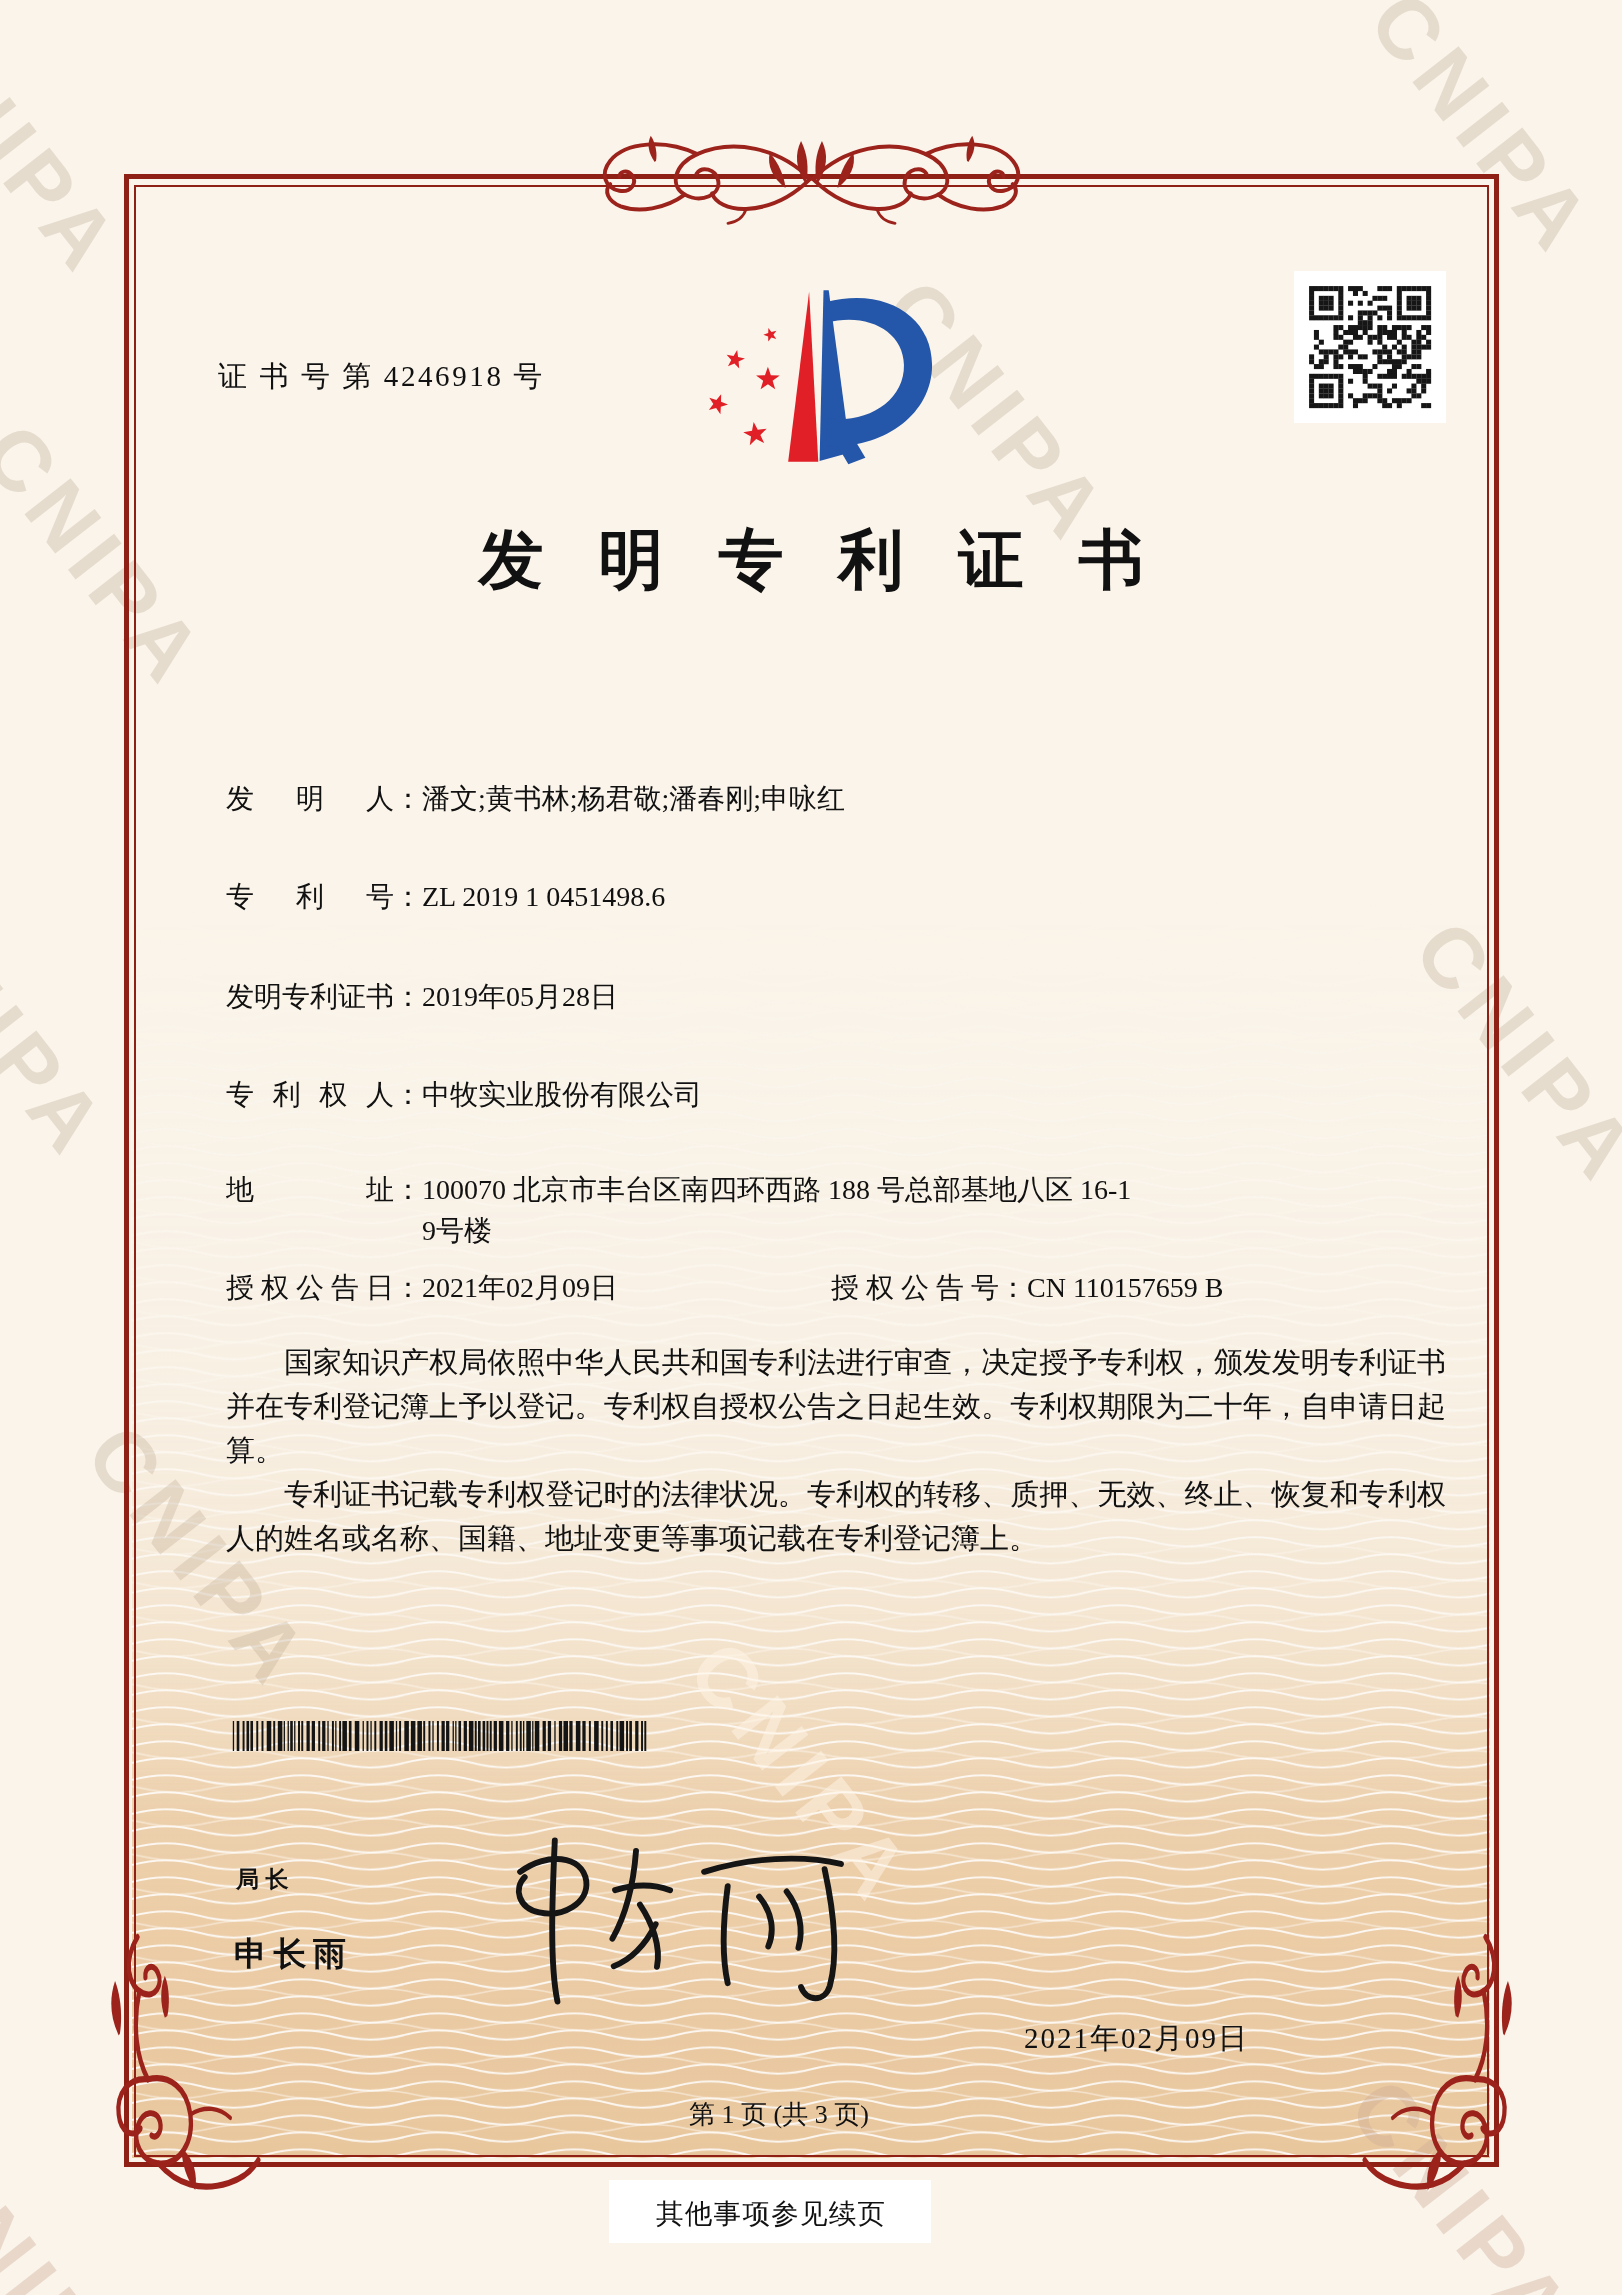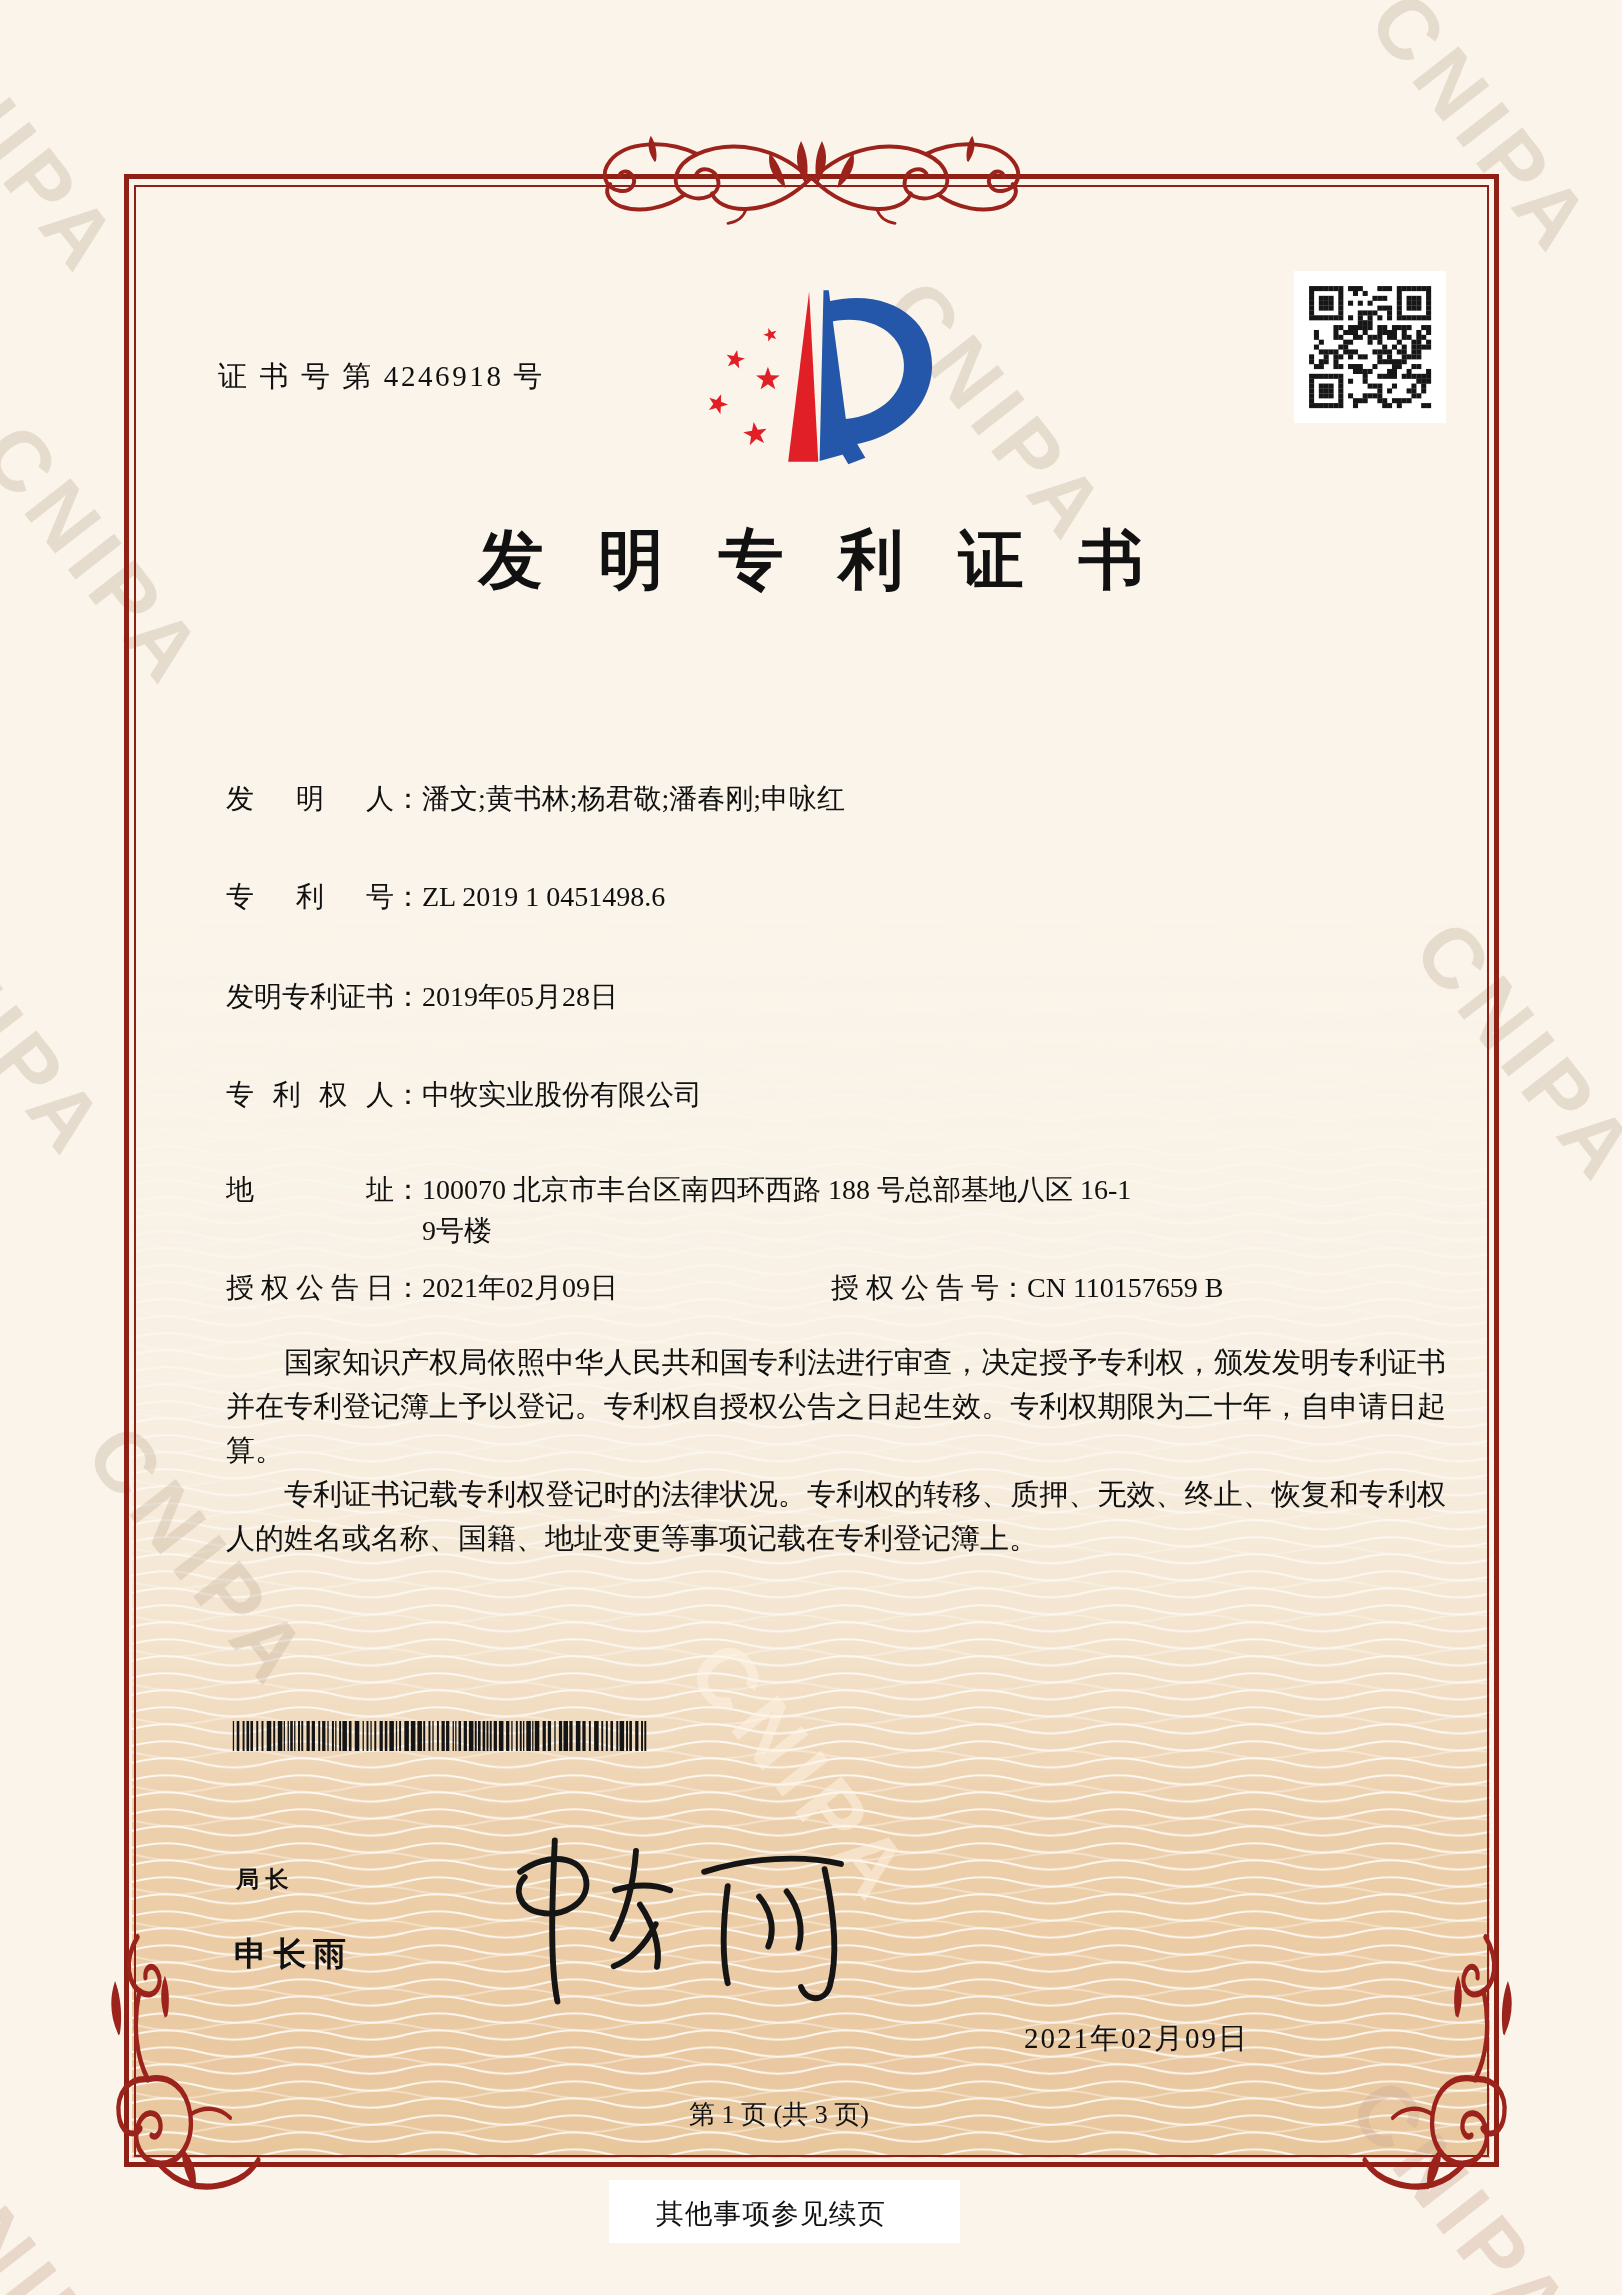--- a/index.html
+++ b/index.html
@@ -48,21 +48,21 @@
   #barcode{left:232px;top:1721px;width:419px;height:30px;}
 
   #director-label{left:236px;top:1864px;font-size:23px;letter-spacing:6.5px;font-weight:bold;
       font-family:"Liberation Sans","DejaVu Sans",sans-serif;text-align:right;}
   #director-name{left:234px;top:1932px;font-size:33px;letter-spacing:6.5px;font-weight:bold;
       font-family:Liberation Serif, serif;}
   #signature{left:484px;top:1826px;}
   #grant-date-bottom{left:1024px;top:2019px;font-size:29px;letter-spacing:2px;}
   #page-info{left:576px;top:2097px;width:406px;text-align:center;font-size:26px;}
 
-  #footer-band{position:absolute;left:609px;top:2180px;width:322px;height:63px;background:#ffffff;z-index:6;padding-left:29px;}
+  #footer-band{position:absolute;left:609px;top:2180px;width:322px;height:63px;background:#ffffff;z-index:6;}
   #footer-note{position:absolute;left:47px;top:15.7px;font-size:27.5px;letter-spacing:1.3px;color:#111;white-space:nowrap;}
 
   #qr-box{position:absolute;left:1294px;top:271px;width:152px;height:152px;background:#ffffff;z-index:5;}
   #logo{position:absolute;left:694px;top:281px;z-index:5;}
 </style>
 </head>
 <body>
 
 <div id="page">
 

